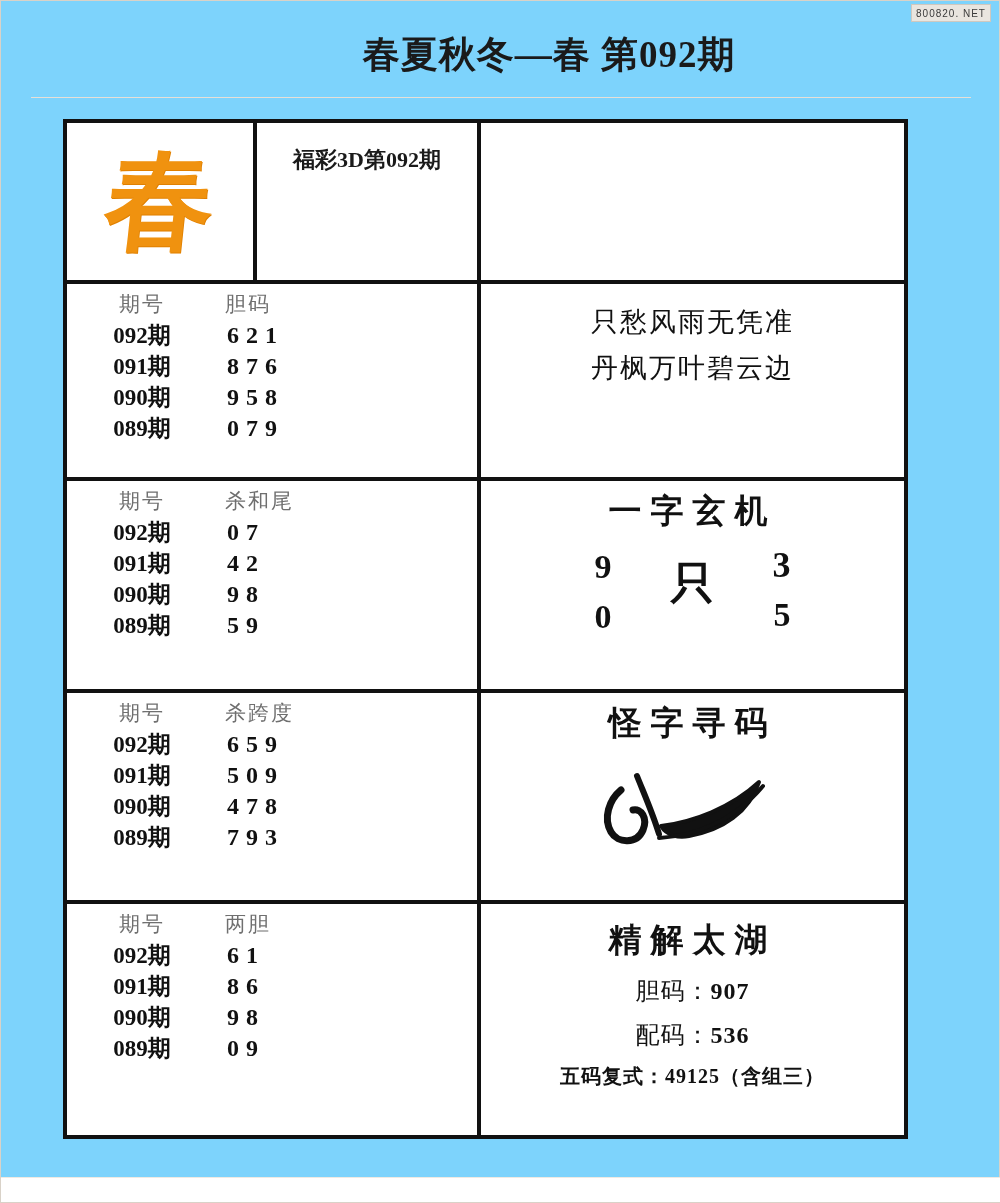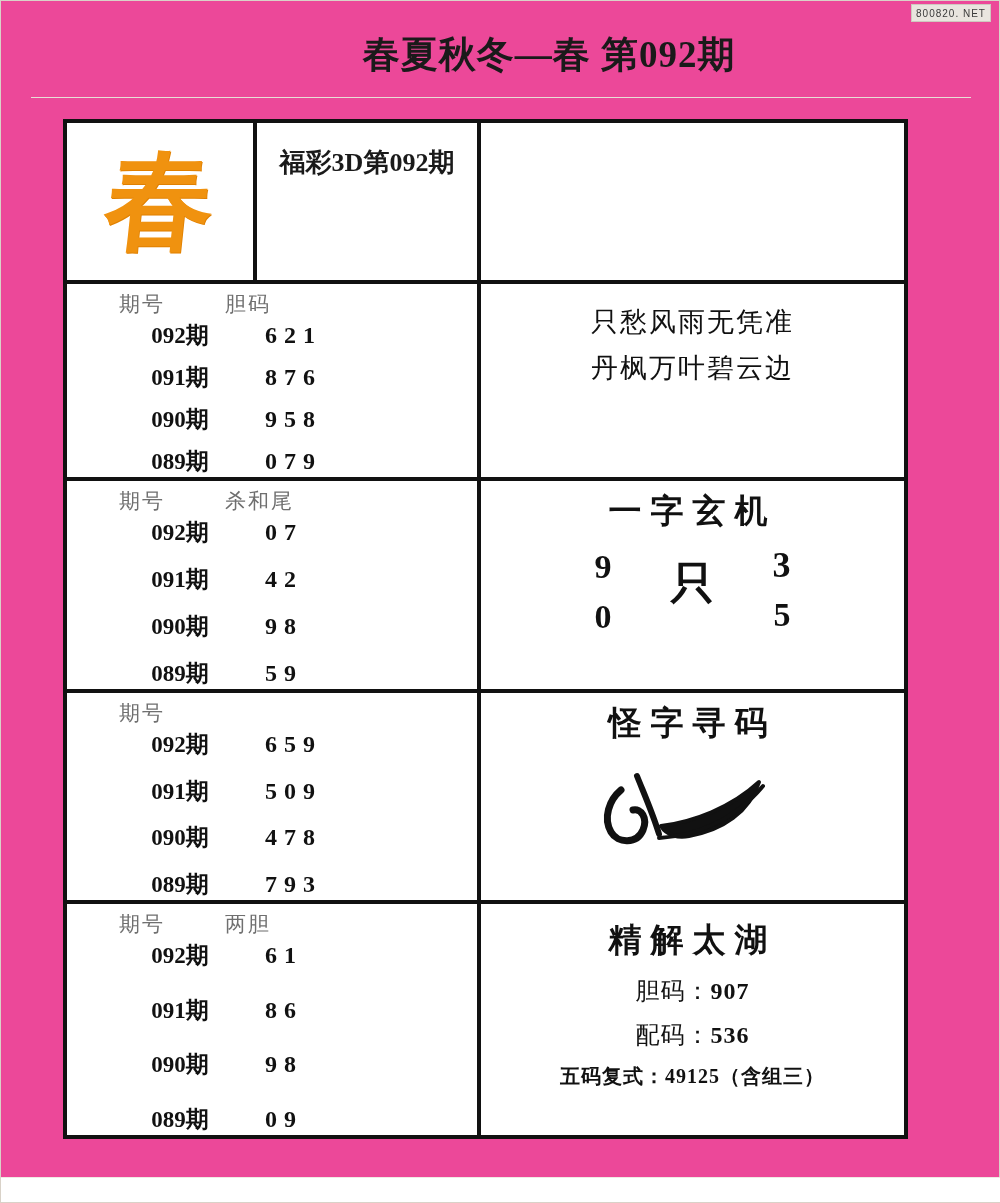--- a/index.html
+++ b/index.html
@@ -11,21 +11,21 @@
     width: 1000px;
     height: 1203px;
     font-family: "Liberation Serif", serif;
     position: relative;
     overflow: hidden;
   }
   .page {
     width: 1000px;
     height: 1203px;
     position: relative;
-    background: #ec4899;
+    background: #7dd3fc;
     box-sizing: border-box;
     border: 1px solid #d9d2c8;
   }
   
   .watermark {
     position: absolute;
     top: 3px;
     right: 8px;
     width: 78px;
     height: 16px;
@@ -118,21 +118,21 @@
   }
   .issue-cell {
     flex: 1;
     display: flex;
     align-items: flex-start;
     justify-content: center;
     padding-top: 22px;
     box-sizing: border-box;
   }
   .issue-cell .issue-text {
-    font-size: 26px;
+    font-size: 22px;
     font-weight: bold;
     color: #1a1a1a;
     white-space: nowrap;
   }
   .right-head {
     height: 162px;
     border-bottom: 4px solid #111;
     box-sizing: border-box;
   }
 
@@ -147,21 +147,21 @@
   .stat-block:last-child { border-bottom: none; }
   .stat-head {
     display: flex;
     padding: 6px 16px 2px 0;
     font-size: 21px;
     color: #6f6f6f;
     letter-spacing: 2px;
   }
   .stat-head .h1 { width: 150px; text-align: center; }
   .stat-head .h2 { flex: 1; text-align: left; padding-left: 8px; }
-  .stat-rows { flex: 1; display: flex; flex-direction: column; justify-content: space-between; padding-left: 38px; }
+  .stat-rows { flex: 1; display: flex; flex-direction: column; justify-content: flex-start; }
   .stat-row {
     display: flex;
     align-items: center;
     font-size: 23px;
     font-weight: bold;
     color: #111;
   }
   .stat-row .c-issue { width: 150px; text-align: center; }
   .stat-row .c-val {
     flex: 1;
@@ -338,20 +338,21 @@
           <div class="stat-row">
             <div class="c-issue">089期</div>
             <div class="c-val">59</div>
           </div>
         </div>
       </div>
 
       <div class="stat-block b-kua">
         <div class="stat-head">
           <div class="h1">期号</div>
+          <div class="h2">杀跨度</div>
         </div>
         <div class="stat-rows">
           <div class="stat-row">
             <div class="c-issue">092期</div>
             <div class="c-val">659</div>
           </div>
           <div class="stat-row">
             <div class="c-issue">091期</div>
             <div class="c-val">509</div>
           </div>

